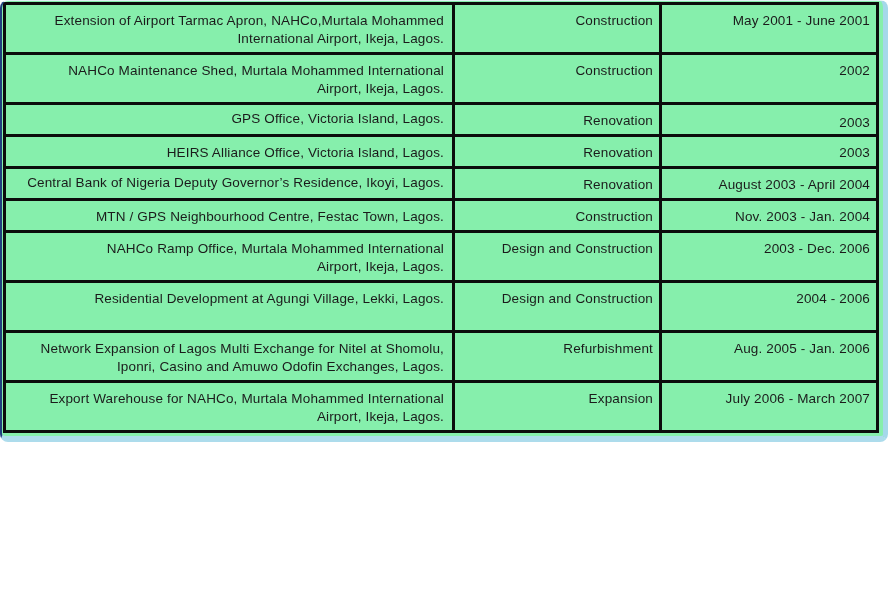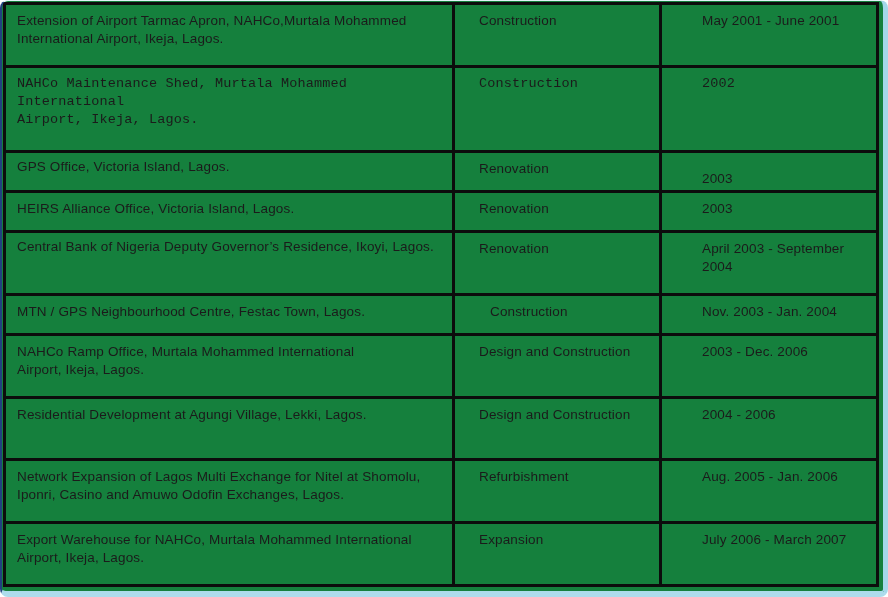--- a/index.html
+++ b/index.html
@@ -11,29 +11,30 @@
     --frame-top: #e2f2f8;
   }
   * { margin: 0; padding: 0; box-sizing: border-box; }
   body {
     background: #ffffff;
     font-family: "Liberation Sans", "DejaVu Sans", sans-serif;
     color: var(--text);
   }
   .frame {
     width: 888px;
-    height: 597px;
+    height: 442px;
     border-radius: 8px;
     border-top: 1px solid var(--frame-top);
     border-left: 2px solid var(--frame-navy);
     border-right: 5px solid var(--frame-blue);
     border-bottom: 6px solid var(--frame-blue-bottom);
     padding: 1px 4px 4px 1px;
-    background: #15803d;
+    background: #86efac;
     overflow: hidden;
+    text-align: right;
   }
   table.projects {
     width: 100%;
     height: 100%;
     border-collapse: collapse;
     table-layout: fixed;
   }
   table.projects td {
     border: 3px solid var(--border-black);
     vertical-align: top;
@@ -52,21 +53,21 @@
   td.type {
     padding-left: 24px;
     padding-right: 6px;
   }
   td.date {
     padding-left: 40px;
     padding-right: 6px;
   }
   
   tr:nth-child(1)  { height: 44px; }
-  tr:nth-child(2)  { height: 47px; font-family: Liberation Mono, monospace; }
+  tr:nth-child(2)  { height: 47px; }
   tr:nth-child(3)  { height: 25px; }
   tr:nth-child(4)  { height: 27px; }
   tr:nth-child(5)  { height: 24px; }
   tr:nth-child(6)  { height: 22px; }
   tr:nth-child(7)  { height: 29px; }
   tr:nth-child(8)  { height: 50px; }
   tr:nth-child(9)  { height: 45px; }
   tr:nth-child(10) { height: 25px; padding-left: 28px; }
   tr:nth-child(11) { height: 46px; }
   tr:nth-child(12) { height: 48px; }
@@ -113,21 +114,21 @@
   <tr>
     <td class="desc">HEIRS Alliance Office, Victoria Island, Lagos.</td>
     <td class="type">Renovation</td>
     <td class="date">2003</td>
   </tr>
 
 
   <tr>
     <td class="desc">Central Bank of Nigeria Deputy Governor’s Residence, Ikoyi, Lagos.</td>
     <td class="type">Renovation</td>
-    <td class="date">April 2003 - September 2004</td>
+    <td class="date">August 2003 - April 2004</td>
   </tr>
 
   <tr>
     <td class="desc">MTN / GPS Neighbourhood Centre, Festac Town, Lagos.</td>
     <td class="type">Construction</td>
     <td class="date">Nov. 2003 - Jan. 2004</td>
   </tr>
 
 
   <tr>

